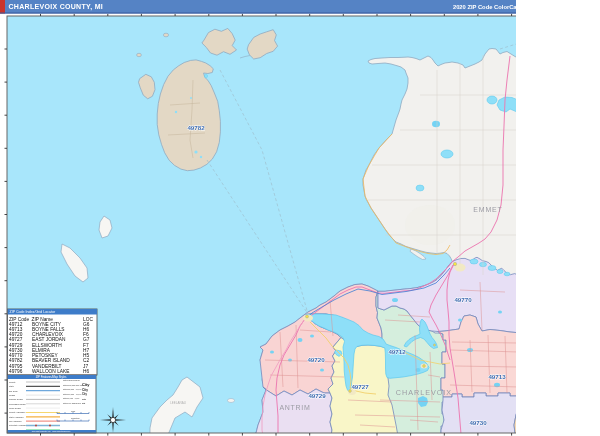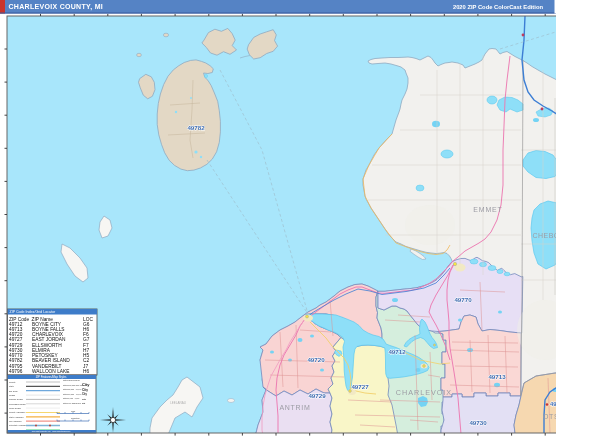--- a/index.html
+++ b/index.html
@@ -1,15 +1,15 @@
 <!DOCTYPE html>
 <html><head><meta charset="utf-8"><title>Charlevoix County, MI</title>
 <style>
 html,body{margin:0;padding:0;background:#fff;}
-#page{position:relative;width:556px;height:436px;overflow:hidden;font-family:"Liberation Sans",sans-serif;}
+#page{position:relative;width:516px;height:436px;overflow:hidden;font-family:"Liberation Sans",sans-serif;}
 </style></head>
 <body>
 <div id="page"><svg width="600" height="436" viewBox="0 0 600 436" font-family="Liberation Sans, sans-serif">
       <rect x="0" y="0" width="600" height="436" fill="#ffffff"></rect>
       <clipPath id="map">
         <rect x="7" y="16" width="589" height="417"></rect>
       </clipPath>
       <g clip-path="url(#map)">
         <rect x="7" y="16" width="589" height="417" fill="#a8e6fb"></rect>
         <polygon points="368.0,61.0 371.0,59.5 375.0,58.5 382.0,58.0 390.0,57.5 398.0,57.5 405.0,57.2 408.0,57.0 412.0,57.5 416.0,58.5 420.0,60.0 424.0,58.0 428.0,56.0 431.0,57.5 433.0,60.0 435.0,63.0 438.0,66.0 441.0,64.5 445.0,63.0 449.0,62.5 452.0,62.0 458.0,63.0 463.0,65.0 465.0,68.0 470.0,66.0 475.0,64.0 479.0,62.0 482.0,60.0 485.0,54.0 489.0,49.0 492.0,48.5 496.0,49.0 498.0,51.5 500.0,54.0 503.0,52.5 507.0,51.5 511.0,54.0 515.0,56.5 518.0,58.0 522.0,60.0 527.0,63.0 532.0,66.5 538.0,70.0 545.0,74.0 551.0,77.0 557.0,80.0 566.0,84.5 575.0,89.0 583.0,91.5 590.0,94.0 600.0,97.0 600.0,436.0 252.0,436.0 256.0,433.0 258.0,425.0 263.0,412.0 262.0,400.0 266.0,390.0 262.0,380.0 264.0,370.0 260.0,360.0 263.0,350.0 260.0,347.0 266.0,344.0 272.0,336.0 280.0,330.0 288.0,326.0 295.0,322.0 300.0,318.0 304.0,315.0 308.0,312.0 312.0,310.0 316.0,308.0 320.0,305.0 326.0,302.0 334.0,296.0 340.0,291.0 348.0,287.0 355.0,284.5 362.0,284.0 368.0,286.0 374.0,289.0 378.0,291.3 385.0,291.3 390.0,290.6 396.0,290.0 403.0,289.2 410.0,288.6 417.0,287.6 423.0,286.0 428.0,284.3 433.0,282.0 437.0,279.5 440.5,276.0 443.5,272.5 446.5,268.5 449.5,264.5 452.3,261.5 451.0,258.5 449.5,256.0 447.0,253.5 444.0,252.5 440.0,253.2 436.0,253.5 431.0,253.0 426.0,252.3 421.0,251.0 416.0,249.5 411.0,248.0 406.0,246.5 401.0,244.0 396.0,242.0 393.0,239.0 389.0,235.0 385.0,229.0 381.0,223.0 375.0,214.0 371.0,208.0 366.0,199.0 365.0,196.0 363.0,185.0 363.0,179.0 366.0,170.0 369.0,165.0 374.0,155.0 379.0,148.0 386.0,140.0 392.0,134.0 394.0,127.0 396.0,120.0 399.0,112.0 400.0,109.0 401.0,104.0 402.0,100.0 405.0,94.0 407.0,89.0 408.0,83.0 408.0,78.0 406.0,73.0 405.0,70.0 401.0,67.0 398.0,66.0 391.0,64.0 385.0,63.0 378.0,63.5 372.0,64.0 369.0,63.0" fill="#f2f1ee" stroke="#8fa9c0" stroke-width="0.8"></polygon>

